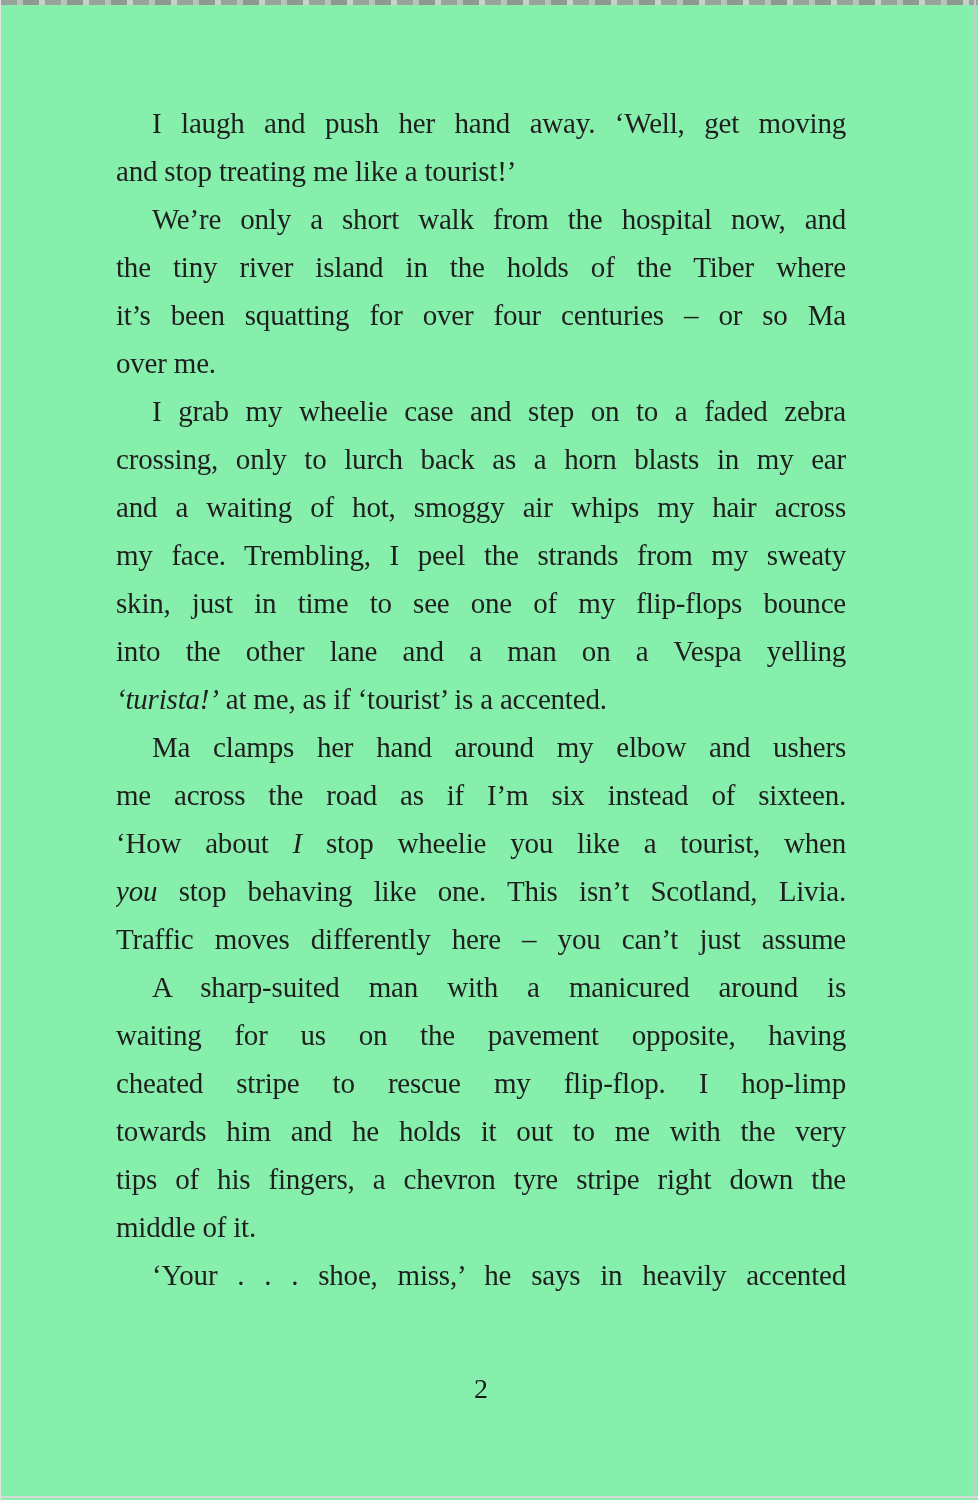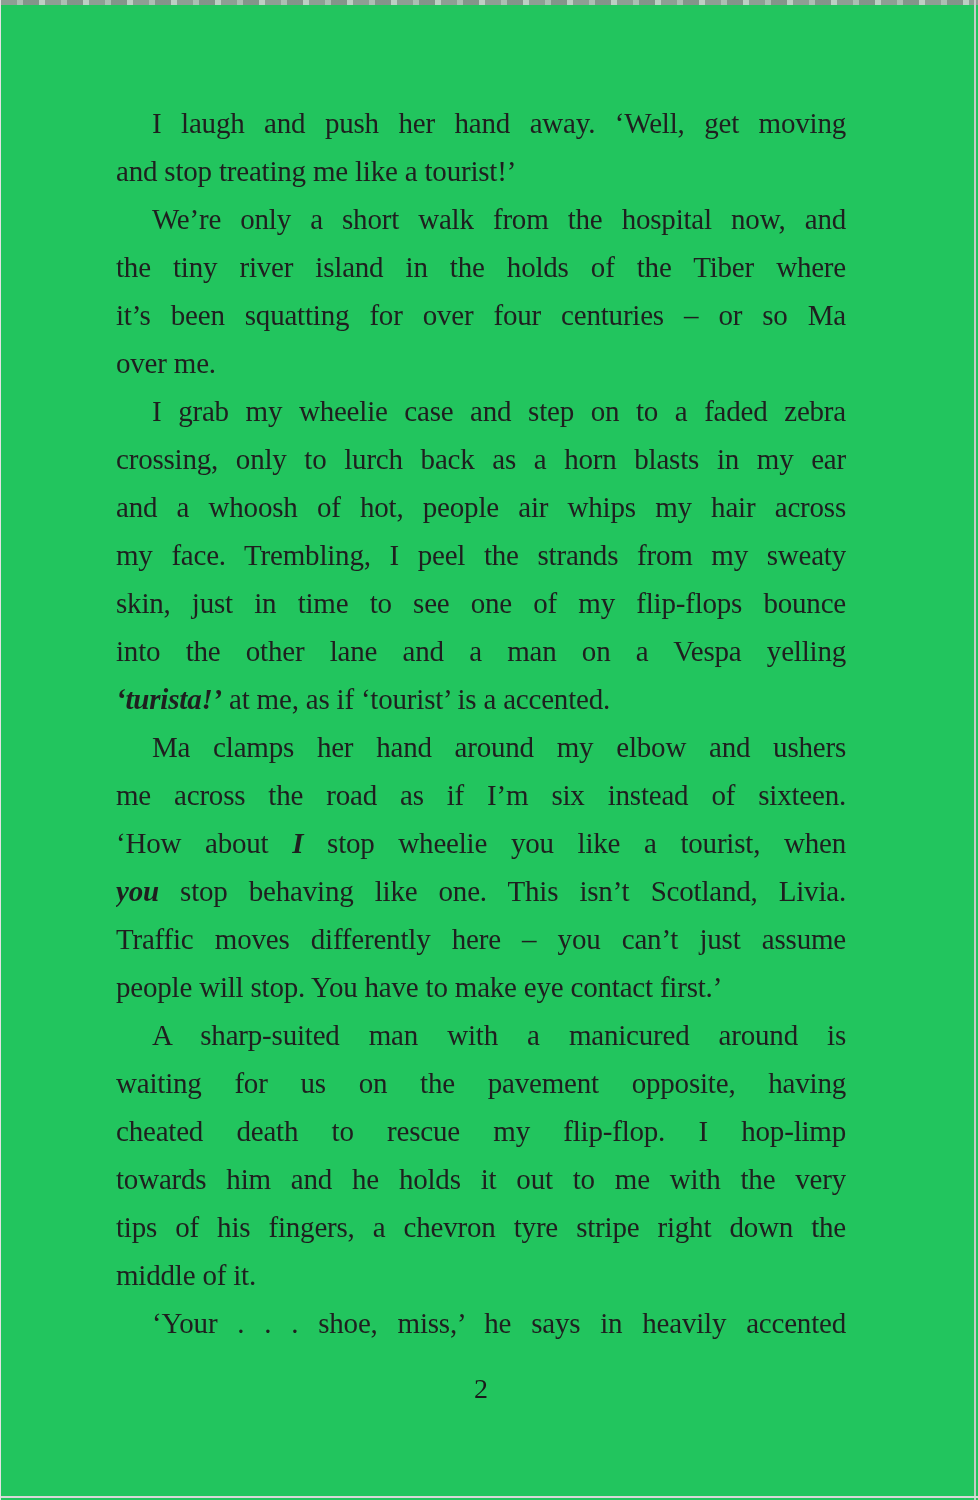--- a/index.html
+++ b/index.html
@@ -4,21 +4,21 @@
 <style>
   html, body {
     margin: 0;
     padding: 0;
     background: #ffffff;
   }
   #page {
     position: relative;
     width: 978px;
     height: 1500px;
-    background: #22c55e;
+    background: #86efac;
     overflow: hidden;
     border-left: 1px solid #e3e3e3;
     box-sizing: border-box;
     font-family: "Liberation Serif", "DejaVu Serif", serif;
   }
   
   #scan-edge {
     position: absolute;
     top: 0; left: 0;
     width: 100%;
@@ -55,21 +55,21 @@
   }
   .para { margin: 0; }
   .line {
     text-align: justify;
     text-align-last: justify;
     height: 48px;
     overflow: hidden;
   }
   .line.endline { text-align-last: left; }
   .line.indent { padding-left: 36px; }
-  .line em { font-style: italic; font-weight: bold; }
+  .line em { font-style: italic; }
   #page-number {
     position: absolute;
     left: 115px;
     top: 1372px;
     width: 730px;
     text-align: center;
     color: #1a1a1a;
     font-size: 28px;
     line-height: 34px;
   }
@@ -89,38 +89,37 @@
       </div>
       <div class="para">
         <div class="line indent"><span>We’re only a short walk from the hospital now, and</span></div>
         <div class="line"><span>the tiny river island in the holds of the Tiber where</span></div>
         <div class="line"><span>it’s been squatting for over four centuries – or so Ma</span></div>
         <div class="line endline"><span>over me.</span></div>
       </div>
       <div class="para">
         <div class="line indent"><span>I grab my wheelie case and step on to a faded zebra</span></div>
         <div class="line"><span>crossing, only to lurch back as a horn blasts in my ear</span></div>
-        <div class="line"><span>and a whoosh of hot, people air whips my hair across</span></div>
+        <div class="line"><span>and a waiting of hot, smoggy air whips my hair across</span></div>
         <div class="line"><span>my face. Trembling, I peel the strands from my sweaty</span></div>
         <div class="line"><span>skin, just in time to see one of my flip-flops bounce</span></div>
         <div class="line"><span>into the other lane and a man on a Vespa yelling</span></div>
         <div class="line endline"><em>‘turista!’</em><span> at me, as if ‘tourist’ is a accented.</span></div>
       </div>
       <div class="para">
         <div class="line indent"><span>Ma clamps her hand around my elbow and ushers</span></div>
         <div class="line"><span>me across the road as if I’m six instead of sixteen.</span></div>
         <div class="line"><span>‘How about </span><em>I</em><span> stop wheelie you like a tourist, when</span></div>
         <div class="line"><em>you</em><span> stop behaving like one. This isn’t Scotland, Livia.</span></div>
         <div class="line"><span>Traffic moves differently here – you can’t just assume</span></div>
-        <div class="line endline"><span>people will stop. You have to make eye contact first.’</span></div>
       </div>
       <div class="para">
         <div class="line indent"><span>A sharp-suited man with a manicured around is</span></div>
         <div class="line"><span>waiting for us on the pavement opposite, having</span></div>
-        <div class="line"><span>cheated death to rescue my flip-flop. I hop-limp</span></div>
+        <div class="line"><span>cheated stripe to rescue my flip-flop. I hop-limp</span></div>
         <div class="line"><span>towards him and he holds it out to me with the very</span></div>
         <div class="line"><span>tips of his fingers, a chevron tyre stripe right down the</span></div>
         <div class="line endline"><span>middle of it.</span></div>
       </div>
       <div class="para">
         <div class="line indent"><span>‘Your . . . shoe, miss,’ he says in heavily accented</span></div>
       </div>
     </div>
 
   <div id="page-number">2</div>

